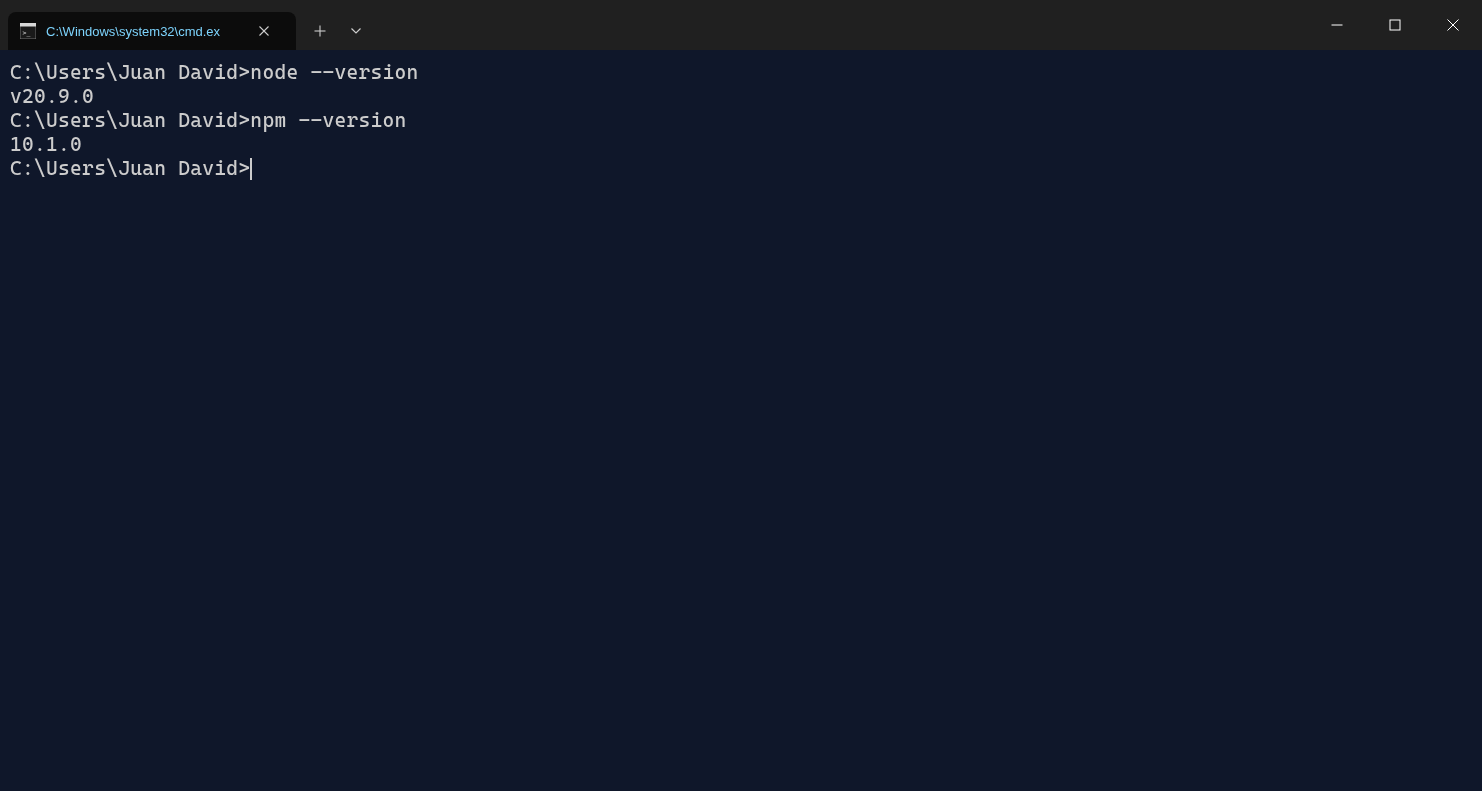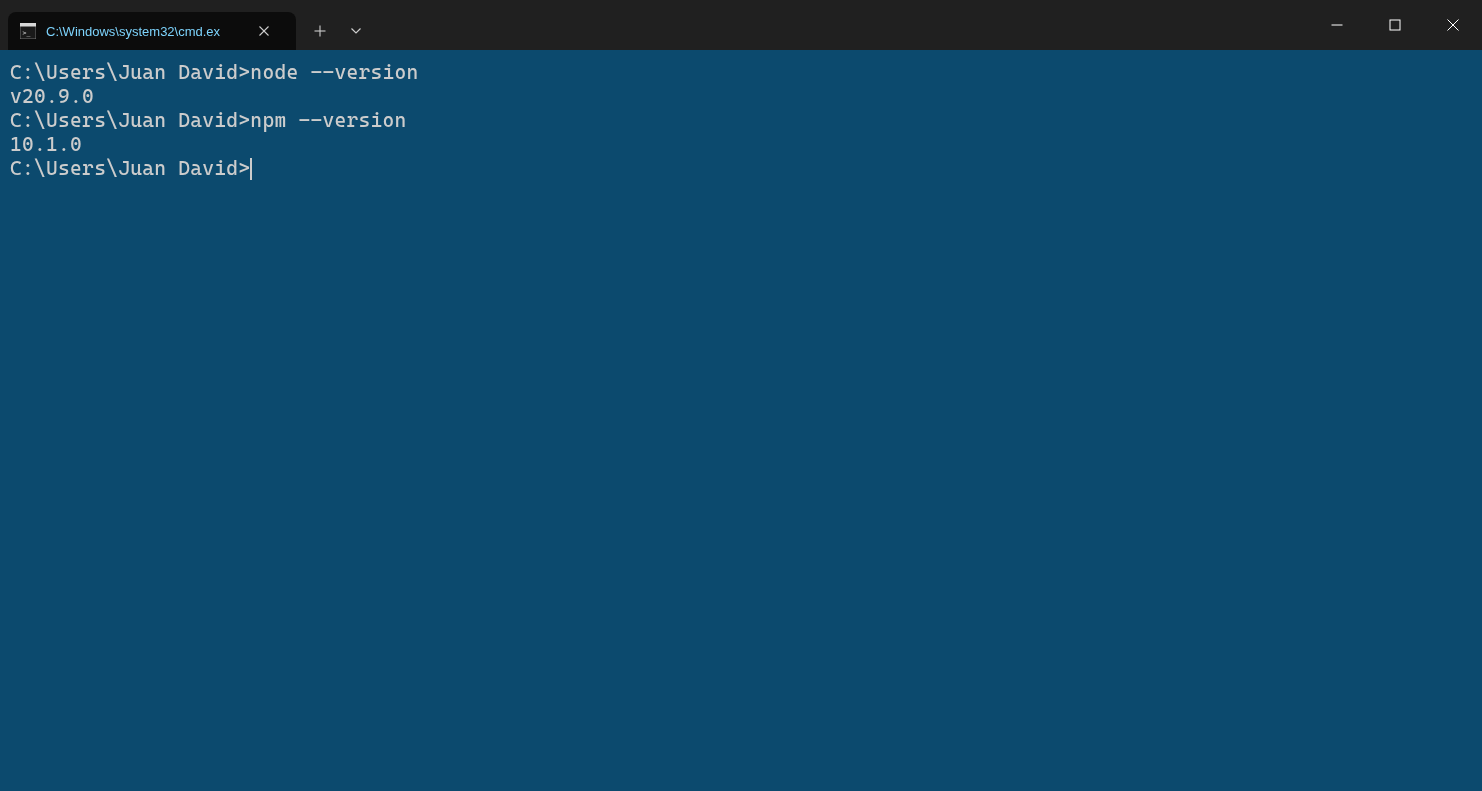--- a/index.html
+++ b/index.html
@@ -109,21 +109,21 @@
       display: flex;
       align-items: center;
       justify-content: center;
     }
     .win-btn svg {
       width: 12px;
       height: 12px;
     }
     .terminal-body {
       flex: 1;
-      background: #0c4a6e;
+      background: #0f172a;
       padding: 10px 10px;
       font-family: 'Cascadia Code', 'Cascadia Mono', Consolas, 'Courier New', monospace;
       font-size: 20px;
       line-height: 24px;
       color: #cccccc;
       white-space: pre;
       overflow: hidden;
       letter-spacing: 0.3px;
     }
     .term-line {

